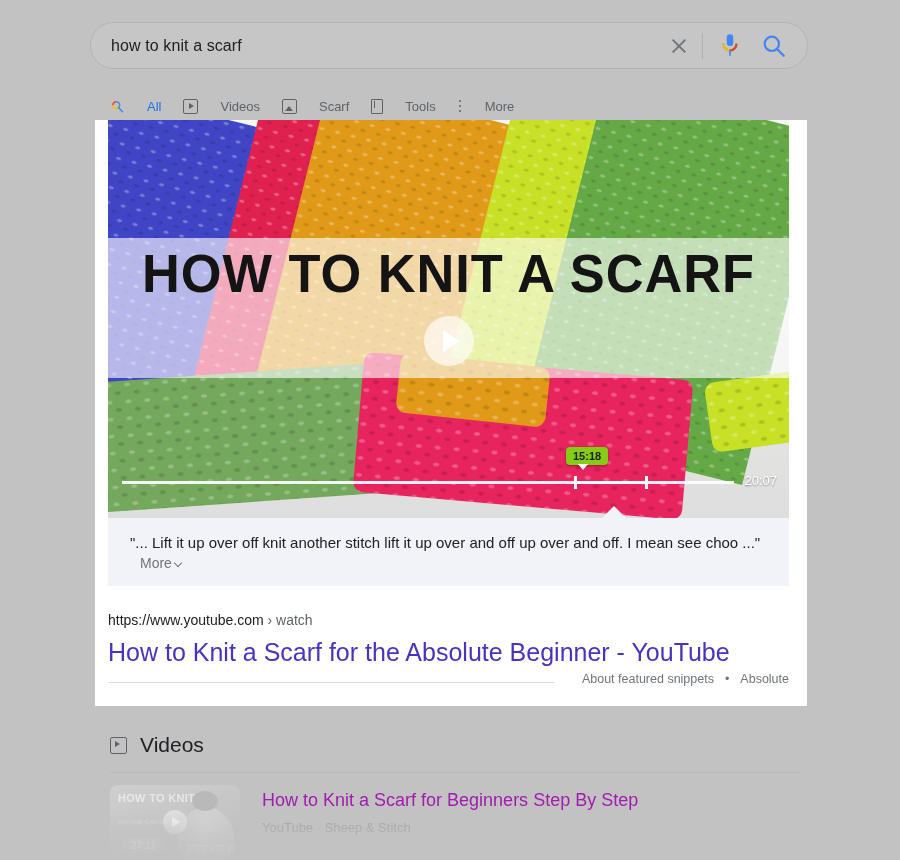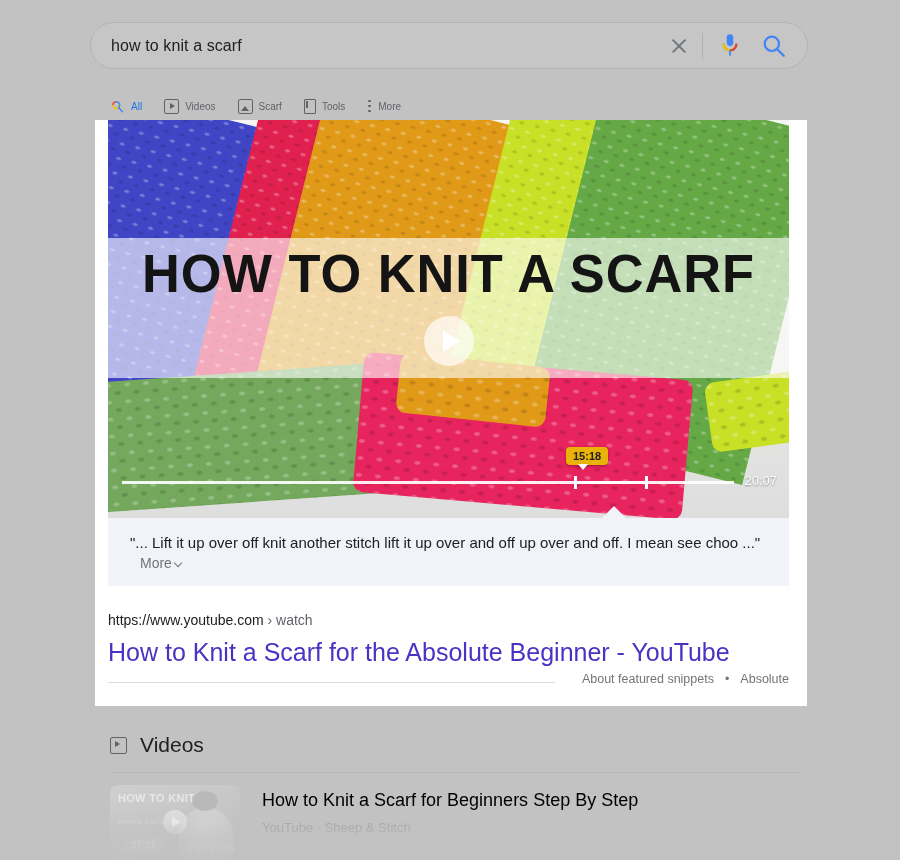--- a/index.html
+++ b/index.html
@@ -70,24 +70,25 @@
     top: 94px;
     width: 690px;
     height: 24px;
     display: flex;
     align-items: center;
   }
   .tab {
     display: flex;
     align-items: center;
     margin-right: 22px;
-    font-size: 10px;
+    font-size: 13px;
     color: #5f6368;
     cursor: pointer;
     white-space: nowrap;
+    gap: 16px;
   }
   .tab.active { color: #1a73e8; }
   .tab .tab-ico {
     width: 15px; height: 15px;
     margin-right: 6px;
     display: inline-block;
     flex: none;
   }
   .tabs-right {
     margin-left: auto;
@@ -282,21 +283,21 @@
     left: 466px; top: 28px;
     width: 74px; height: 13px;
   }
   .seg .bar { position: absolute; left: 0; top: 5px; width: 100%; height: 3px; background: #fff; }
   .seg .cap { position: absolute; top: 0; width: 2.6px; height: 13px; background: #fff; }
   .seg .cap.l { left: 0; }
   .seg .cap.r { right: 0; }
   .time-bubble {
     position: absolute;
     left: 458px; top: -1px;
-    background: #eab308;
+    background: #84cc16;
     color: #202124;
     font-size: 11px;
     font-weight: bold;
     padding: 3px 7px 3px 7px;
     border-radius: 4px;
     box-shadow: 0 1px 3px rgba(0,0,0,.35);
   }
   .time-bubble::after {
     content: "";
     position: absolute;
@@ -480,21 +481,21 @@
     position: absolute;
     right: 4px; bottom: 4px;
     font-size: 10px;
     font-weight: bold;
     color: rgba(255,255,255,.45);
     letter-spacing: .4px;
   }
   .vid-meta { margin-left: 22px; padding-top: 5px; }
   .vid-title {
     font-size: 18px;
-    color: #000000;
+    color: #a21caf;
     cursor: pointer;
     white-space: nowrap;
   }
   .vid-source {
     margin-top: 9px;
     font-size: 13px;
     color: #9a9a9a;
   }
   .vid-date {
     margin-top: 6px;

